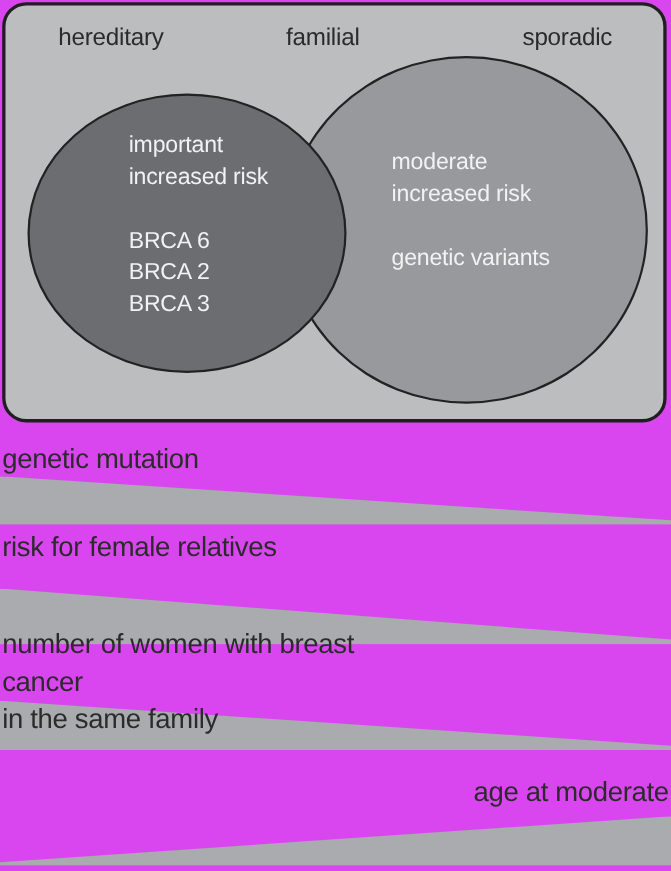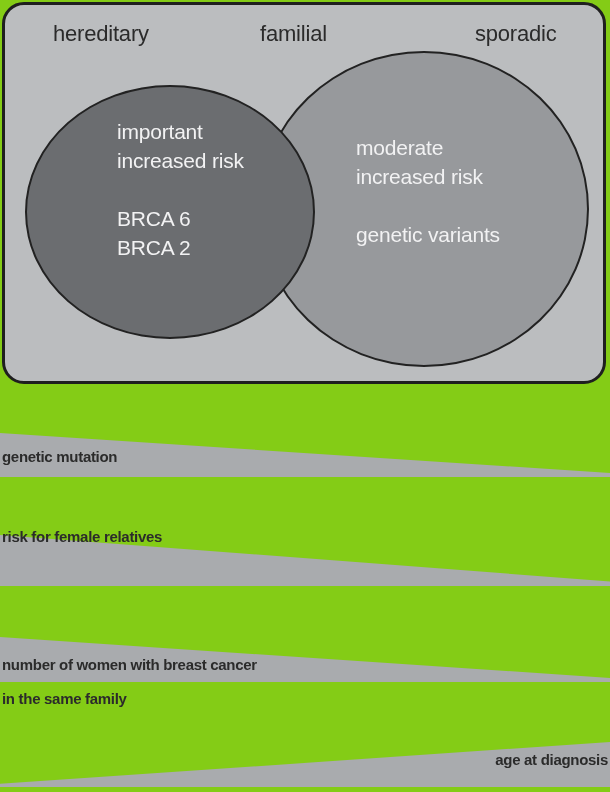--- a/index.html
+++ b/index.html
@@ -4,21 +4,21 @@
 <style>
   html, body {
     margin: 0;
     padding: 0;
     background: #ffffff;
   }
   .stage {
     position: relative;
     width: 610px;
     height: 792px;
-    background: #84cc16;
+    background: #d946ef;
     font-family: "Liberation Sans", sans-serif;
     overflow: hidden;
   }
 
   
   .panel {
     position: absolute;
     left: 2px; top: 2px;
     width: 604px; height: 382px;
     box-sizing: border-box;
@@ -67,33 +67,32 @@
     color: var(--circle-text, #f2f2f3);
     white-space: nowrap;
   }
   .circle-text.left-text  { left: 96px;  top: 112px; margin-left: 16px; }
   .circle-text.right-text { left: 351px; top: 128px; }
   .circle-text .gap { height: 29px; }
 
   
   .bar-label {
     position: absolute;
-    font-size: 15px;
+    font-size: 25px;
     line-height: 28px;
-    font-weight: 700;
+    font-weight: 400;
     letter-spacing: -0.3px;
     color: var(--label-text, #2b2b2b);
     white-space: nowrap;
     z-index: 5;
-    margin-top: 40px;
   }
   .bar-label.b1 { left: 2px; top: 403px; }
   .bar-label.b2 { left: 2px; top: 483px; }
   .bar-label.b3 {
-    left: 2px; top: 608px;
+    left: 2px; top: 569px;
     width: 344px;
     line-height: 34px;
     white-space: normal;
   }
   .bar-label.b3 .l2 { text-align: left; }
   .bar-label.b4 { right: 2px; top: 706px; }
 
   .wedge {
     position: absolute;
     left: 0;
@@ -120,20 +119,21 @@
 
     <div class="ellipse sporadic-circle"></div>
     <div class="ellipse hereditary-circle"></div>
 
     <div class="circle-text left-text">
       <div>important</div>
       <div>increased risk</div>
       <div class="gap"></div>
       <div>BRCA 6</div>
       <div>BRCA 2</div>
+      <div>BRCA 3</div>
     </div>
 
     <div class="circle-text right-text">
       <div>moderate</div>
       <div>increased risk</div>
       <div class="gap"></div>
       <div>genetic variants</div>
     </div>
   </div>
 
@@ -142,16 +142,16 @@
 
   <div class="bar-label b2">risk for female relatives</div>
   <div class="wedge down w2"></div>
 
   <div class="bar-label b3">
     <div class="l1">number of women with breast cancer</div>
     <div class="l2">in the same family</div>
   </div>
   <div class="wedge down w3"></div>
 
-  <div class="bar-label b4">age at diagnosis</div>
+  <div class="bar-label b4">age at moderate</div>
   <div class="wedge up w4"></div>
 
 </div>
 
 </body></html>

